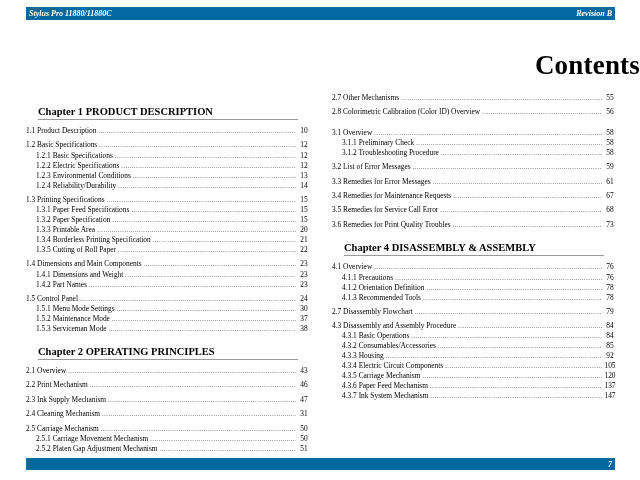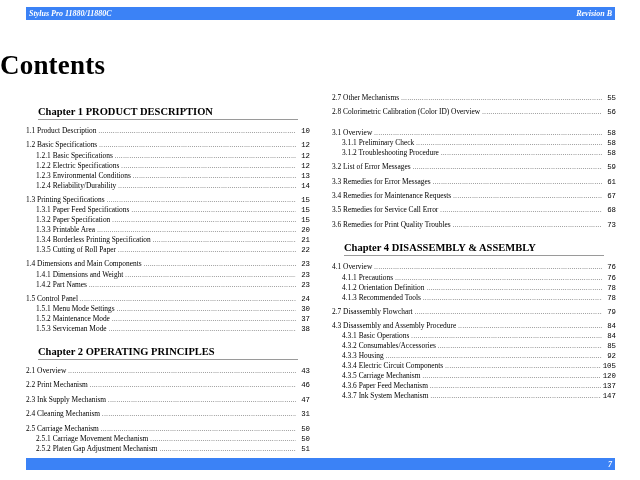--- a/index.html
+++ b/index.html
@@ -1,36 +1,36 @@
 <!DOCTYPE html>
 <html><head>
 <meta charset="utf-8">
 <style>
   html, body { margin:0; padding:0; background:#ffffff; }
   body { width:640px; height:480px; position:relative; overflow:hidden;
          font-family:"Liberation Serif", "DejaVu Serif", serif; color:#000; }
-  .bar { position:absolute; left:26px; width:589px; background:#3b82f6; color:#fff;
+  .bar { position:absolute; left:26px; width:589px; background:#0369a1; color:#fff;
          font-style:italic; font-weight:bold; font-size:8px; box-sizing:border-box;
          display:flex; justify-content:space-between; align-items:center; padding:0 3px; }
   .header-bar { top:7px; height:13px; }
   .footer-bar { top:458px; height:12px; }
-  .page-title { position:absolute; top:32px; left:0; width:640px; text-align:left;
+  .page-title { position:absolute; top:32px; left:0; width:640px; text-align:right;
                 font-weight:bold; font-size:27px; letter-spacing:0.2px; }
   .col { position:absolute; width:284px; }
   .col-left { left:26px; top:94px; }
   .col-right { left:332px; top:93px; }
   .chapter-head { font-weight:bold; font-size:10.5px; margin:12px; padding-bottom:2px;
                   border-bottom:1px solid #9a9a9a; margin-bottom:6px; white-space:nowrap; }
   .group { margin-bottom:4px; }
   .entry { display:flex; align-items:baseline; font-size:7.4px; line-height:9.4px; white-space:nowrap; }
   .entry.sub { padding-left:10px; line-height:9px; }
   .entry .lbl { flex:0 0 auto; }
   .entry .dots { flex:1 1 auto; overflow:hidden; margin:0 2px; color:#444; }
   .entry .dots::after { content:"................................................................................................................................................................................................................"; letter-spacing:0.6px; font-size:6px; }
-  .entry .pg { flex:0 0 auto; min-width:12px; text-align:right;font-family:Liberation Mono, monospace; }
+  .entry .pg { flex:0 0 auto; min-width:12px; text-align:center; }
   .chapter-block { margin-bottom:10px; }
 </style>
 </head>
 <body>
 
 <div class="bar header-bar">
   <span>Stylus Pro 11880/11880C</span>
   <span>Revision B</span>
 </div>
 

